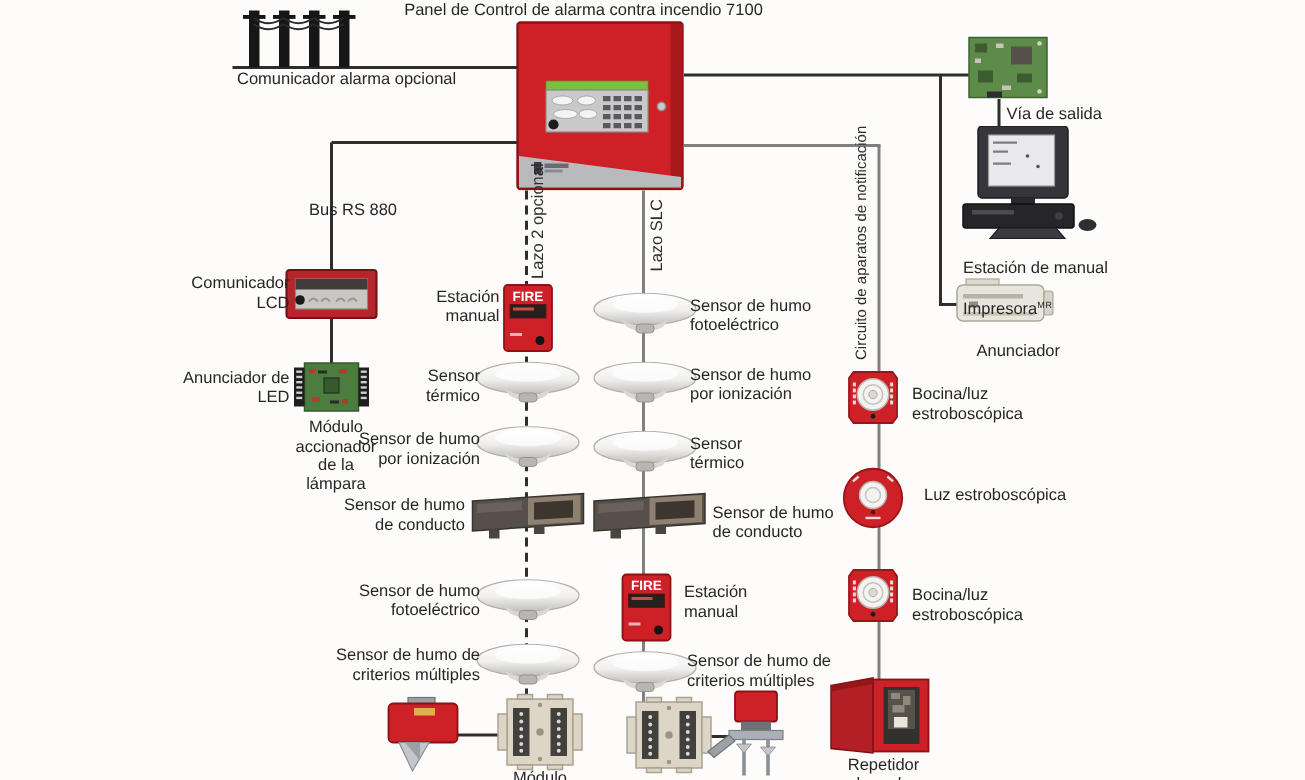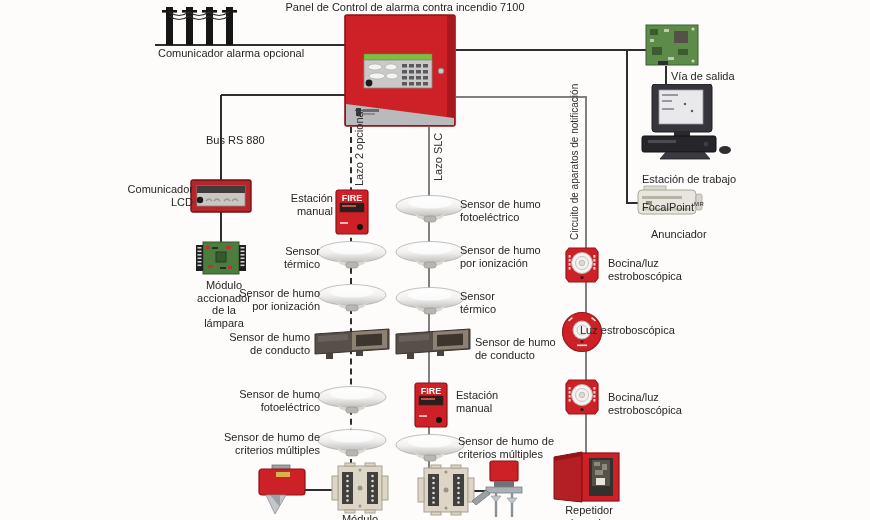--- a/index.html
+++ b/index.html
@@ -452,25 +452,27 @@
       </svg></div>
   <div class="dev" style="left:636px;top:184px"><svg width="68" height="34" viewBox="0 0 68 34">
         <rect x="8" y="2" width="22" height="7" fill="#dcd9cf" stroke="#aaa79a" stroke-width=".8"></rect>
         <rect x="2" y="6" width="58" height="24" rx="4" fill="#e8e5dc" stroke="#aaa79a" stroke-width="1"></rect>
         <rect x="60" y="10" width="6" height="16" rx="2" fill="#d6d3c8" stroke="#aaa79a" stroke-width=".8"></rect>
         <rect x="6" y="12" width="40" height="3" fill="#b5b2a6"></rect>
         <rect x="6" y="24" width="48" height="2.5" fill="#c6c3b7"></rect>
         <rect x="10" y="17" width="6" height="4" fill="#8f8c80"></rect>
       </svg></div>
 
-  <div class="lbl c" style="left:235px;top:1px;width:340px">Panel de Control de alarma contra incendio 7100</div>
+  <div class="lbl c" style="left:219px;top:1px;width:340px">Panel de Control de alarma contra incendio 7100</div>
   <div class="lbl" style="left:158px;top:47px">Comunicador alarma opcional</div>
   <div class="lbl" style="left:206px;top:134px">Bus RS 880</div>
   <div class="lbl r" style="left:123px;top:183px;width:70px">Comunicador
 LCD</div>
+  <div class="lbl r" style="left:118px;top:246px;width:75px">Anunciador de
+LED</div>
   <div class="lbl c" style="left:184px;top:279px;width:80px">Módulo
 accionador
 de la
 lámpara</div>
 
   <div class="vlbl" style="left:353px;top:186px">Lazo 2 opcional</div>
   <div class="lbl r" style="left:263px;top:192px;width:70px">Estación
 manual</div>
   <div class="lbl r" style="left:250px;top:245px;width:70px">Sensor
 térmico</div>
@@ -494,26 +496,26 @@
   <div class="lbl" style="left:475px;top:336px">Sensor de humo
 de conducto</div>
   <div class="lbl" style="left:456px;top:389px">Estación
 manual</div>
   <div class="lbl" style="left:458px;top:435px">Sensor de humo de
 criterios múltiples</div>
 
   <div class="vlbl vsm" style="left:569px;top:240px">Circuito de aparatos de notificación</div>
   <div class="lbl" style="left:608px;top:257px">Bocina/luz
 estroboscópica</div>
-  <div class="lbl" style="left:580px;top:324px">Luz estroboscópica</div>
+  <div class="lbl" style="left:616px;top:324px">Luz estroboscópica</div>
   <div class="lbl" style="left:608px;top:391px">Bocina/luz
 estroboscópica</div>
   <div class="lbl c" style="left:553px;top:504px;width:72px">Repetidor
 de poder</div>
 
   <div class="lbl" style="left:671px;top:70px">Vía de salida</div>
   <div class="lbl" style="left:642px;top:160px">
-    <span>Estación de trabajo</span><br>
-    <span>FocalPoint</span><sup class="tm">MR</sup>
+    <span>Estación de manual</span><br>
+    <span>Impresora</span><sup class="tm">MR</sup>
   </div>
   <div class="lbl" style="left:651px;top:228px">Anunciador</div>
 
 </div>
 
 </body></html>

